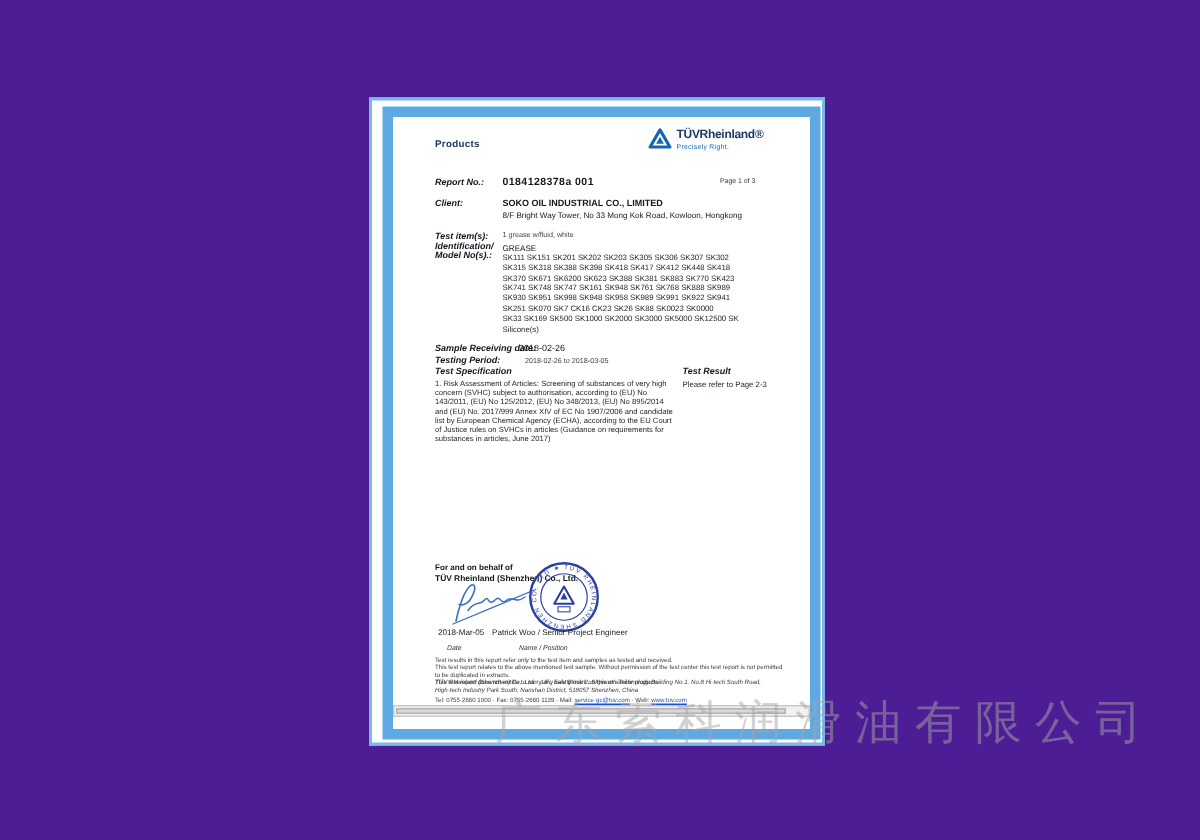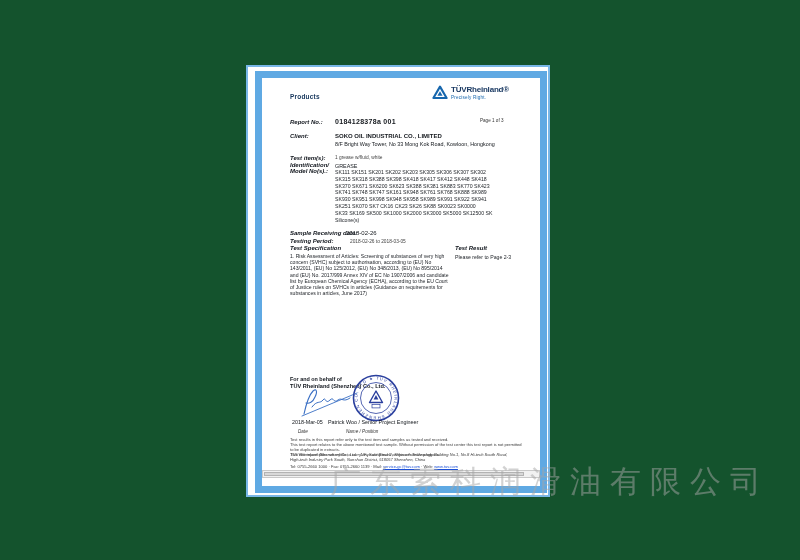--- a/index.html
+++ b/index.html
@@ -1,17 +1,17 @@
 <!DOCTYPE html>
 <html><head>
 <meta charset="utf-8">
 <style>
   * { margin:0; padding:0; box-sizing:border-box; }
   html,body { width:800px; height:560px; background:#ffffff; font-family:"Liberation Sans", sans-serif; overflow:hidden; }
-  .canvas { position:relative; width:800px; height:560px; background:#14532d; }
+  .canvas { position:relative; width:800px; height:560px; background:#4c1d95; }
 
   .outer-line { position:absolute; left:246px; top:65px; width:304px; height:432px; border:2px solid #79b7e7; background:#fff; }
   .frame { position:absolute; left:255px; top:71px; width:292px; height:422px; border:7px solid #5fa9e3; background:#ffffff; }
   .doc { position:relative; width:100%; height:100%; background:#fff; }
 
   .products { position:absolute; left:28px; top:15px; font-size:6.5px; font-weight:bold; color:#16365c; letter-spacing:.2px; }
 
   .logo { position:absolute; left:170px; top:7px; display:flex; align-items:flex-start; }
   .logo svg { display:block; margin-right:3px; }
   .brand { font-size:8px; font-weight:bold; color:#1b3a63; letter-spacing:-0.2px; }

